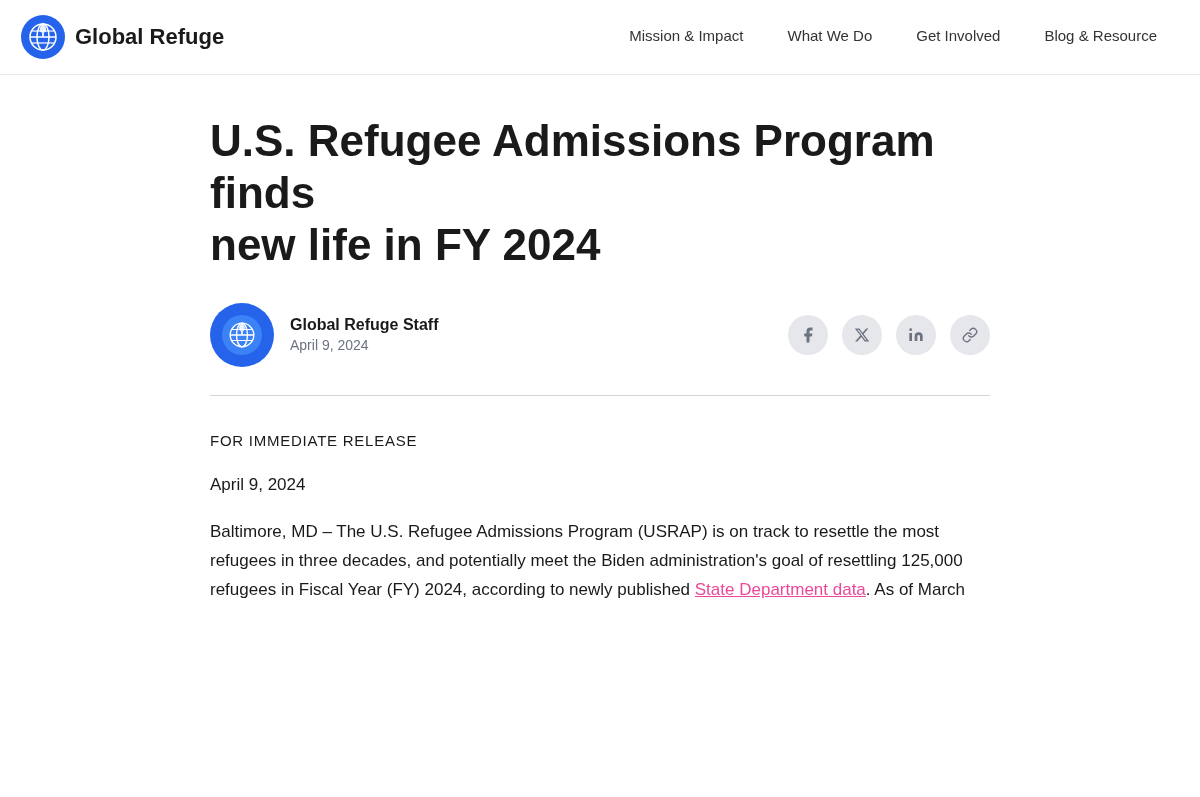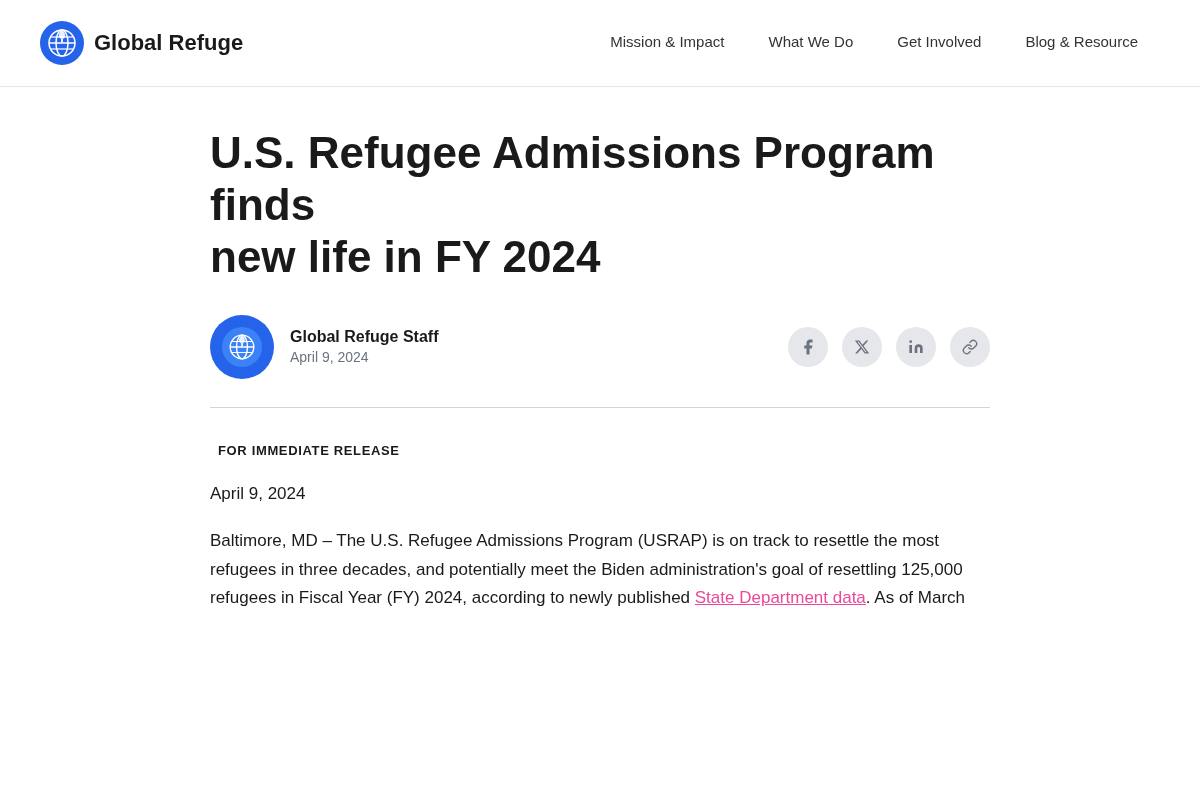--- a/index.html
+++ b/index.html
@@ -2,22 +2,22 @@
 <html><head>
   <meta charset="utf-8">
   <style>
     * { margin: 0; padding: 0; box-sizing: border-box; }
     body { font-family: -apple-system, BlinkMacSystemFont, 'Segoe UI', Arial, sans-serif; background: #fff; color: #1a1a1a; }
 
     
     .header {
       display: flex;
       align-items: center;
-      padding: 0 40px;
-      height: 87px;
+      padding: 0 21px;
+      height: 75px;
       border-bottom: 1px solid #e5e7eb;
       background: #fff;
     }
     .logo-area {
       display: flex;
       align-items: center;
       gap: 10px;
       margin-right: auto;
       text-decoration: none;
     }
@@ -140,25 +140,24 @@
     }
     .article-body .bold-intro {
       font-weight: 700;
       font-style: italic;
       margin-bottom: 24px;
       display: block;
     }
     .article-body .for-release {
       text-transform: uppercase;
       letter-spacing: 0.05em;
-      font-size: 13px;
-      font-weight: 700;
+      font-size: 15px;
+      font-weight: 400;
       margin-bottom: 18px;
       display: block;
-      margin-left: 8px;
     }
     .article-body .date-line {
       margin-bottom: 18px;
       display: block;
     }
     .article-body .contact-line {
       margin-bottom: 22px;
       display: block;
     }
     .article-body .body-para {

